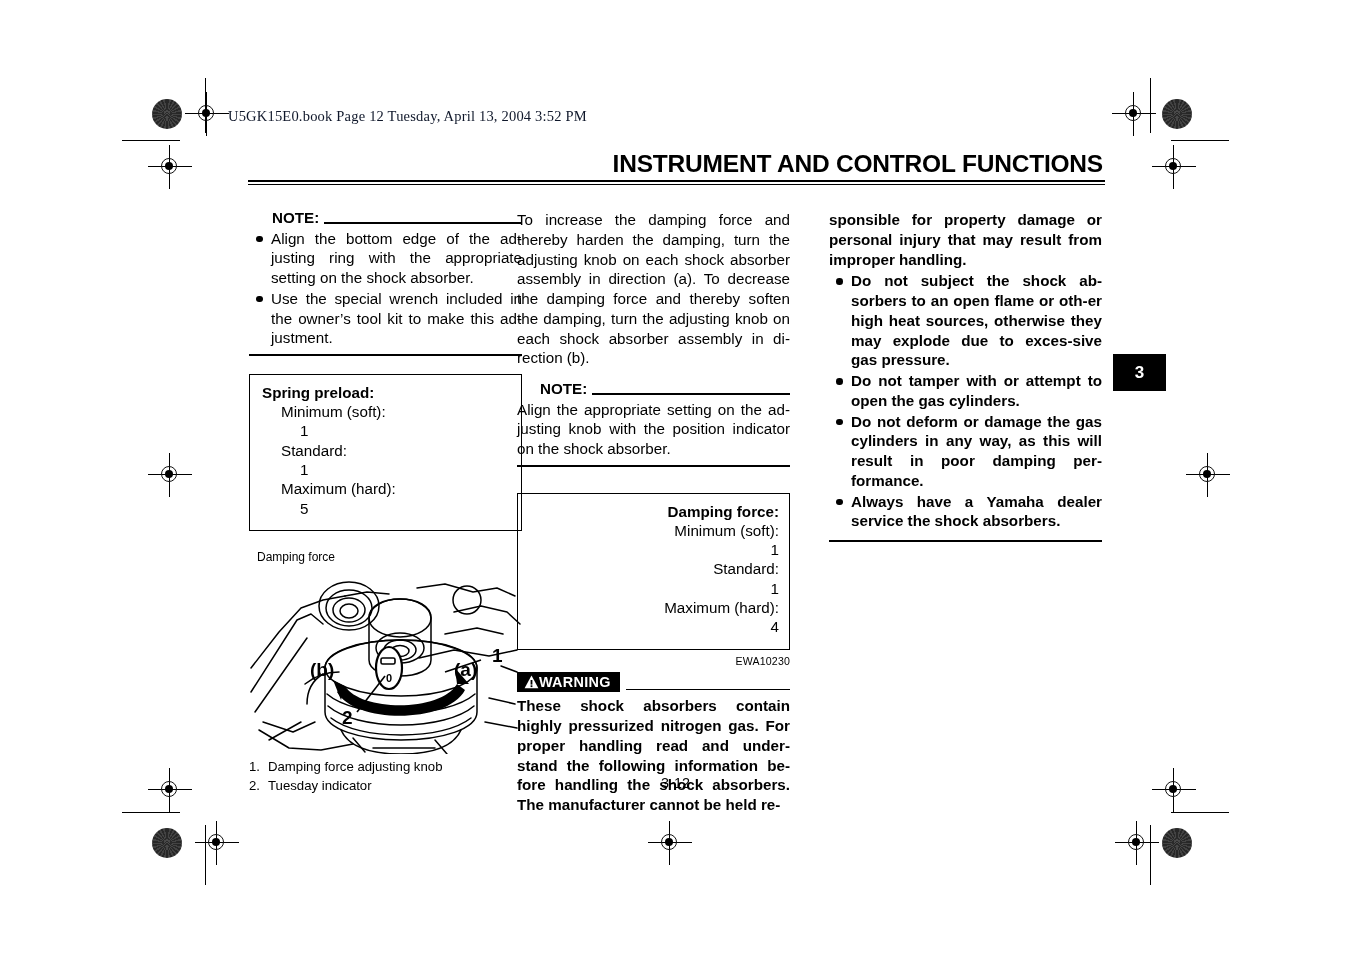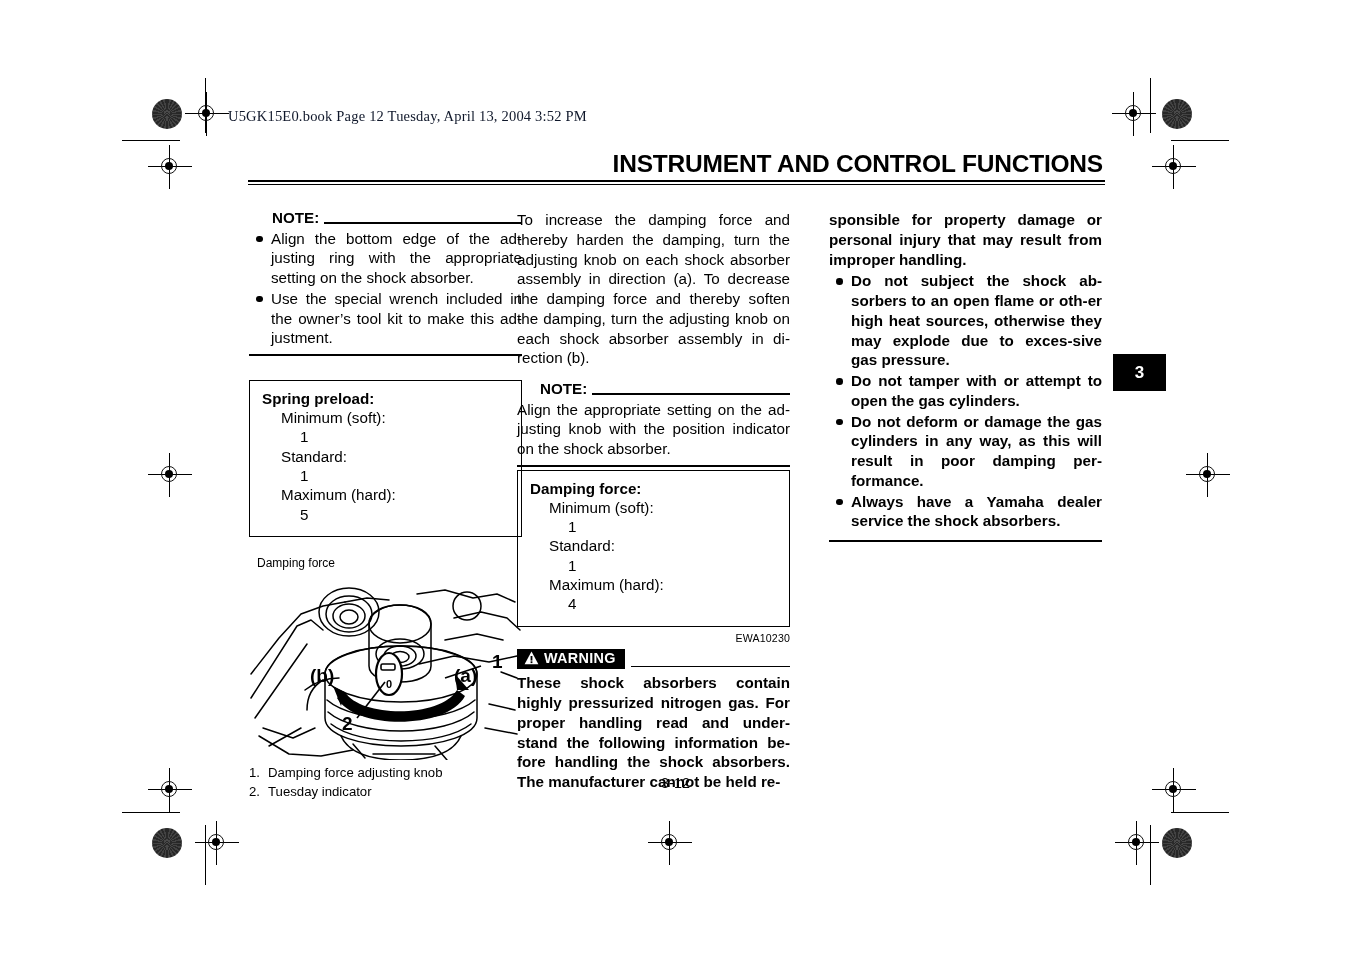--- a/index.html
+++ b/index.html
@@ -241,21 +241,21 @@
   .warn-head {
     display: flex;
     align-items: center;
     gap: 6px;
     margin-bottom: 4px;
   }
   .warn-badge {
     background: #000;
     color: #fff;
     display: flex;
-    gap: 5px;
+    align-items: center;
     padding: 2px 9px 3px 7px;
     height: 20px;
     box-sizing: border-box;
   }
   .warn-badge .wtext {
     font-size: 14.4px;
     font-weight: bold;
     letter-spacing: .3px;
     line-height: 1;
   }
@@ -389,21 +389,21 @@
       <span class="label">NOTE:</span>
       <span class="rule"></span>
     </div>
     <ul class="bullets">
       <li>Align the bottom edge of the ad-justing ring with the appropriate setting on the shock absorber.</li>
       <li>Use the special wrench included in the owner’s tool kit to make this ad-justment.</li>
     </ul>
     <div class="note-foot"></div>
   </div>
 
-  <div class="specbox" style="margin-top:24px;">
+  <div class="specbox" style="margin-top:18px;">
     <div class="spec-title">Spring preload:</div>
     <div class="spec-key">Minimum (soft):</div>
     <div class="spec-val">1</div>
     <div class="spec-key">Standard:</div>
     <div class="spec-val">1</div>
     <div class="spec-key">Maximum (hard):</div>
     <div class="spec-val">5</div>
   </div>
 
   <h3 class="sub" style="margin-top:19px;">Damping force</h3>
@@ -496,21 +496,21 @@
 
   <div style="margin-top:13px;">
     <div class="note-head">
       <span class="label">NOTE:</span>
       <span class="rule"></span>
     </div>
     <p class="body">Align the appropriate setting on the ad-justing knob with the position indicator on the shock absorber.</p>
     <div class="note-foot"></div>
   </div>
 
-  <div class="specbox" style="margin-top:3px;">
+  <div class="specbox" style="margin-top:26px;text-align:right;">
     <div class="spec-title">Damping force:</div>
     <div class="spec-key">Minimum (soft):</div>
     <div class="spec-val">1</div>
     <div class="spec-key">Standard:</div>
     <div class="spec-val">1</div>
     <div class="spec-key">Maximum (hard):</div>
     <div class="spec-val">4</div>
   </div>
 
   <div class="artcode">EWA10230</div>

